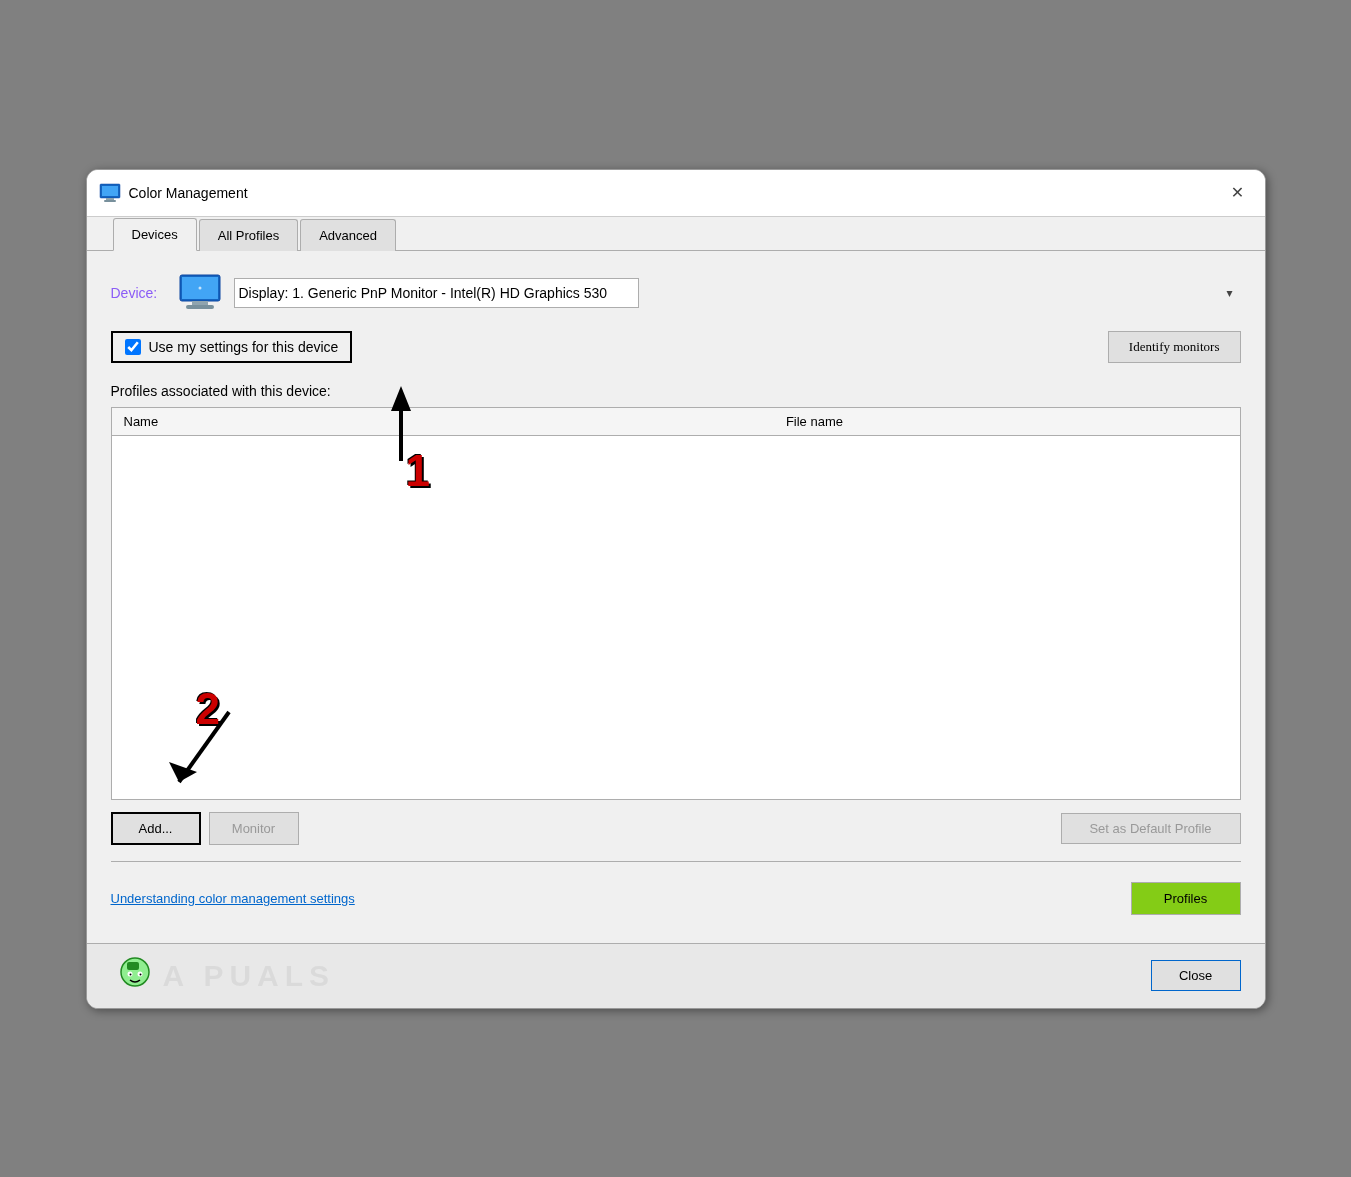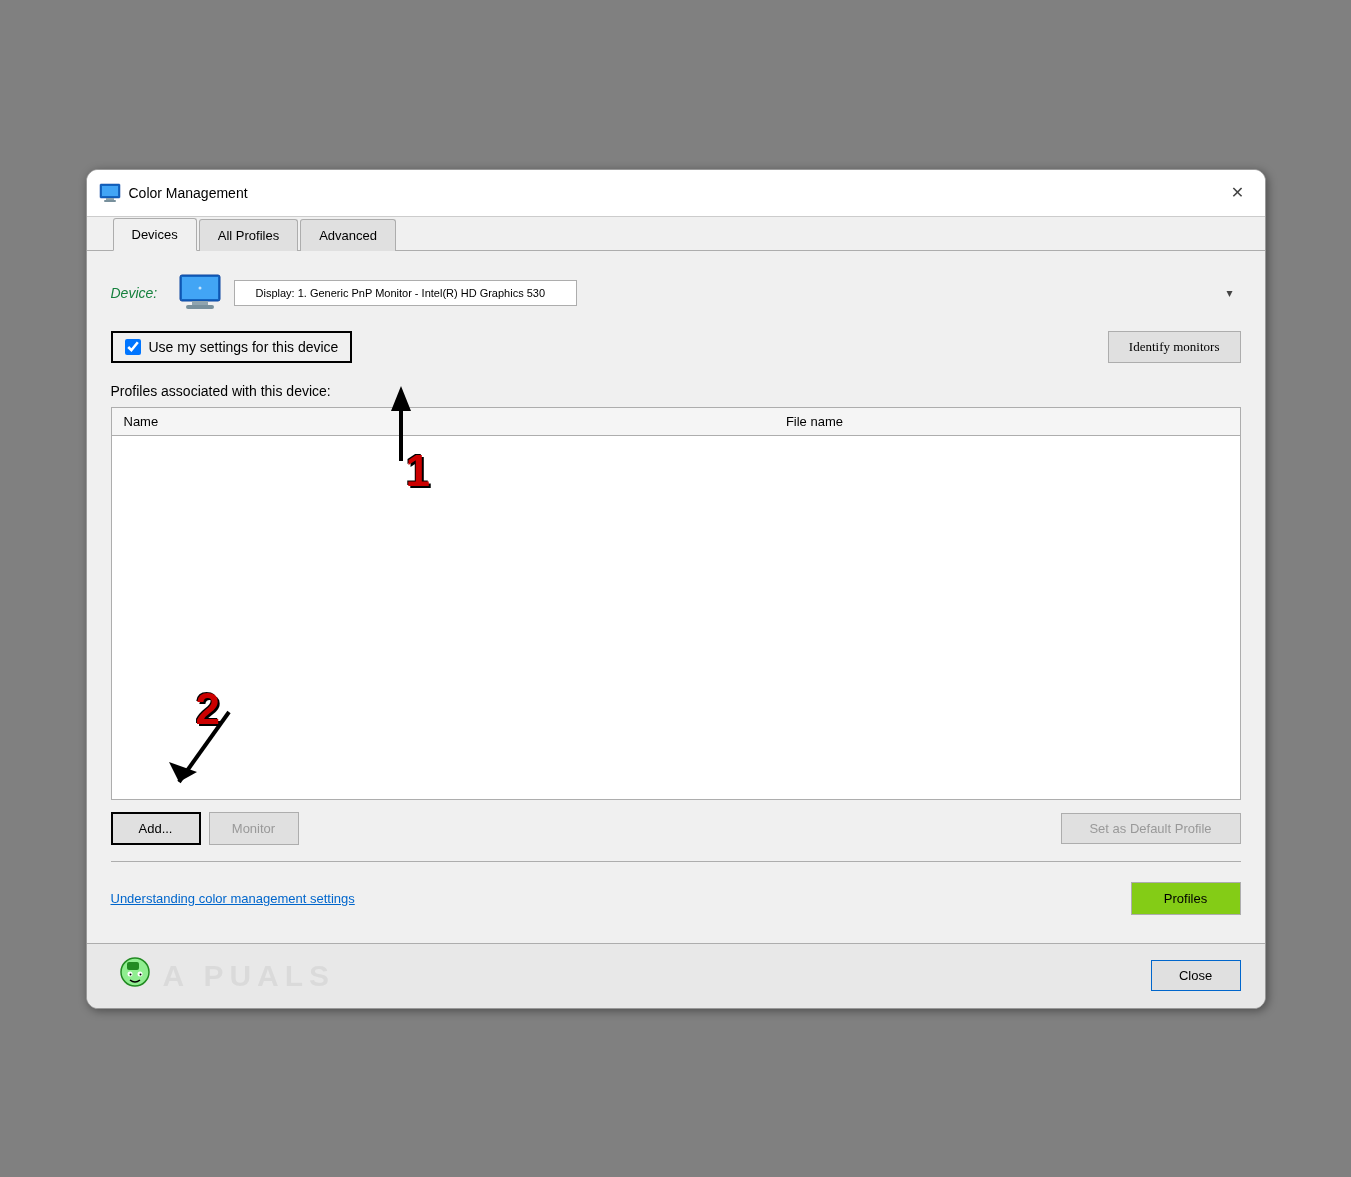--- a/index.html
+++ b/index.html
@@ -92,35 +92,34 @@
 
     
     .device-row {
       display: flex;
       align-items: center;
       gap: 12px;
       margin-bottom: 16px;
     }
     .device-label {
       font-size: 14px;
-      color: #15803d;
+      color: #8b5cf6;
       min-width: 55px;
-      font-style: italic;
     }
     .monitor-icon {
       width: 44px;
       height: 44px;
       flex-shrink: 0;
     }
     .device-select {
       flex: 1;
-      padding: 6px 21px;
+      padding: 6px 4px;
       border: 1px solid #adadad;
       background: #fff;
-      font-size: 11px;
+      font-size: 14px;
       appearance: none;
       -webkit-appearance: none;
       cursor: pointer;
       padding-right: 30px;
       position: relative;
     }
     .select-wrapper {
       position: relative;
       flex: 1;
     }

